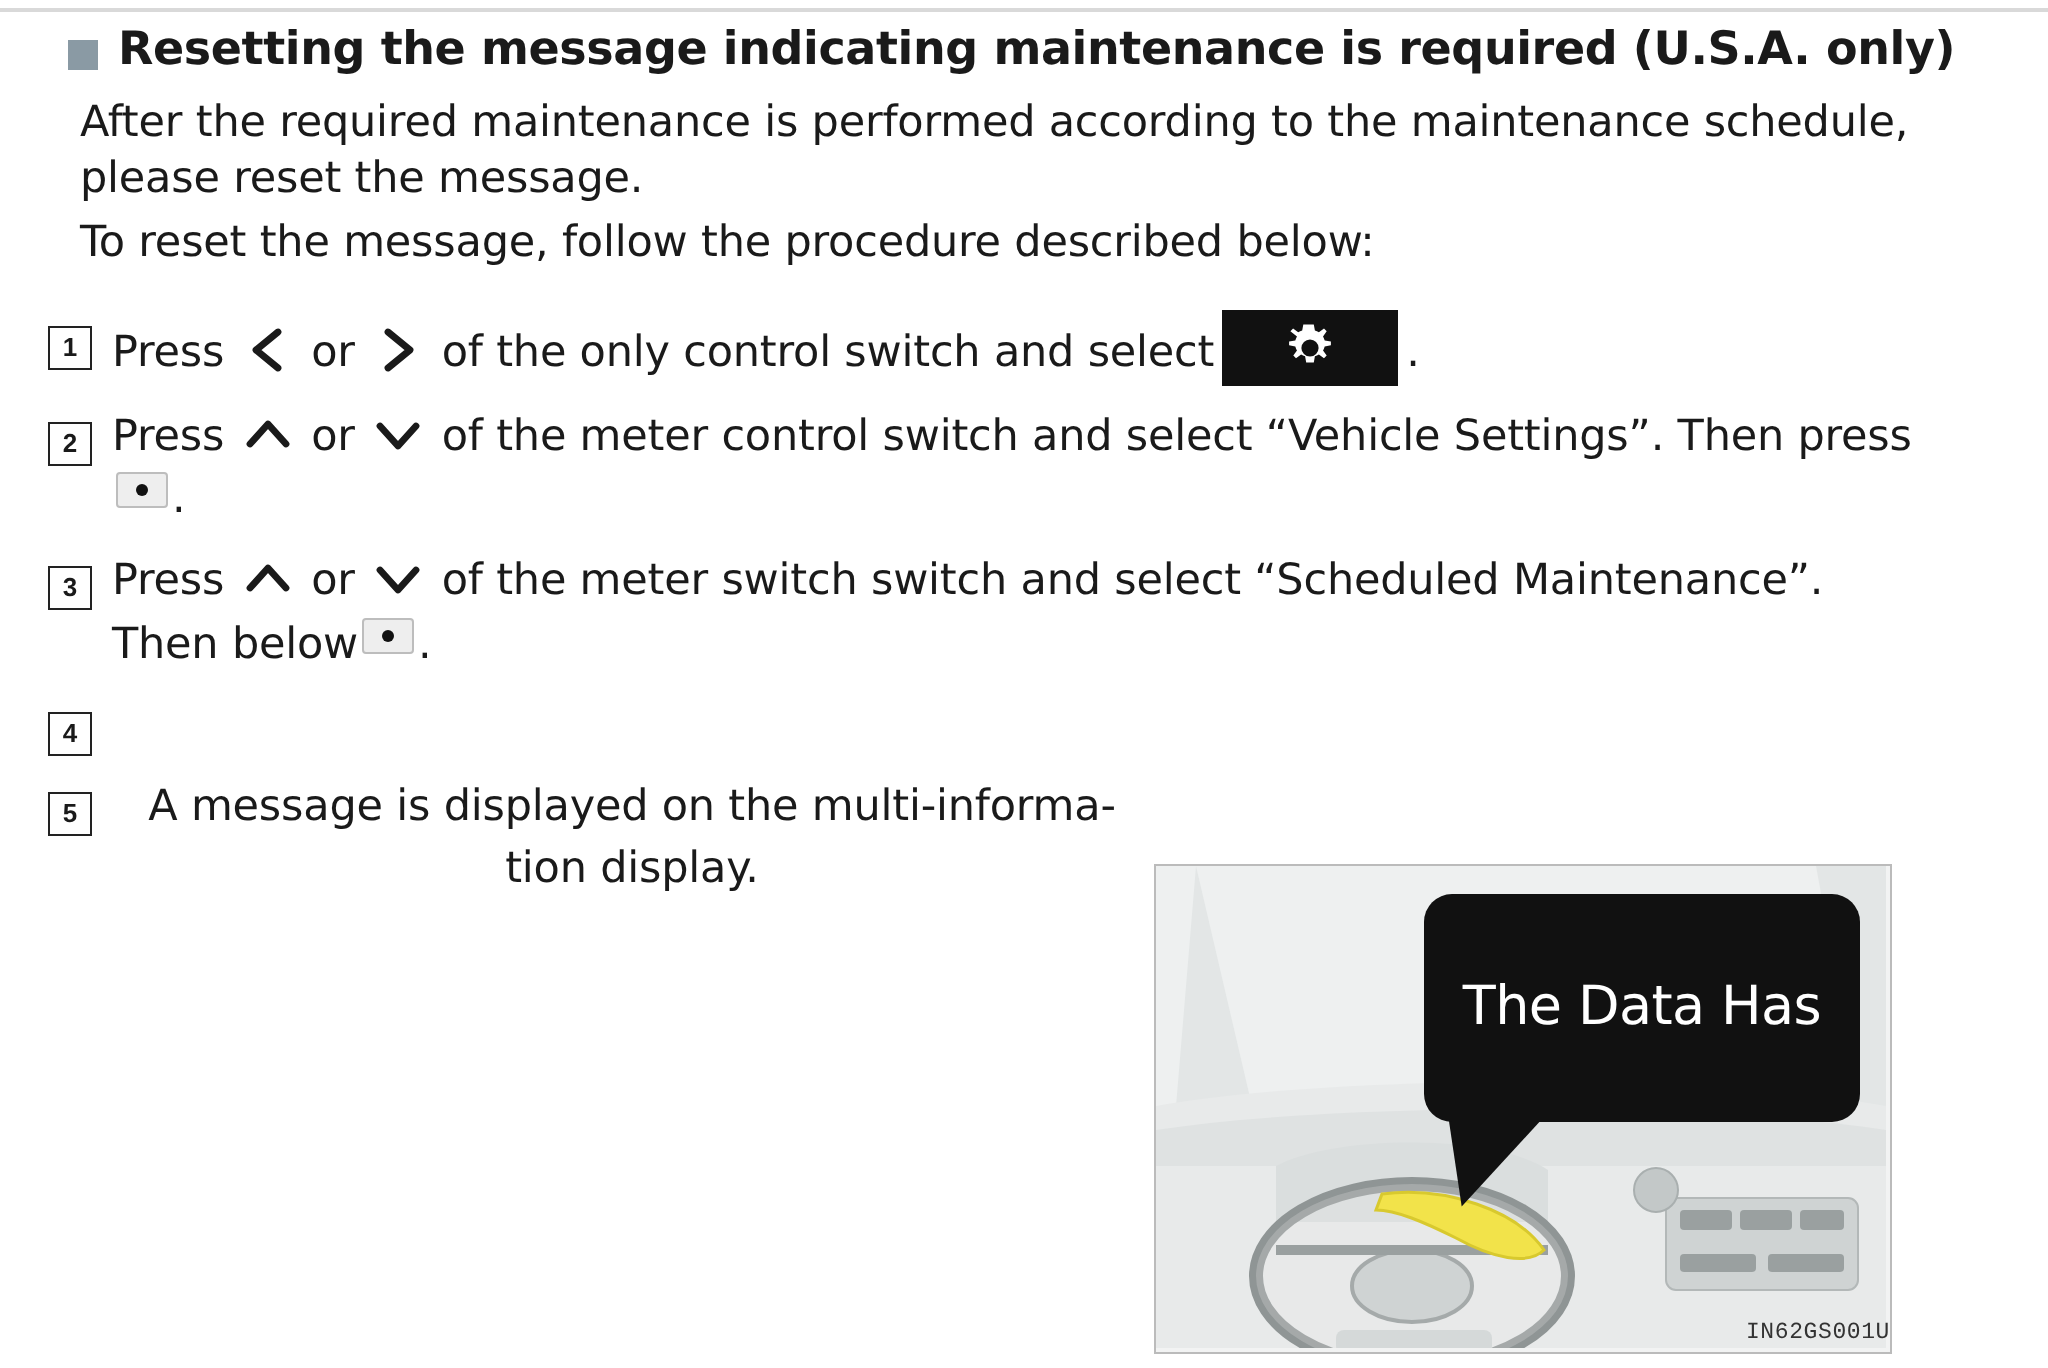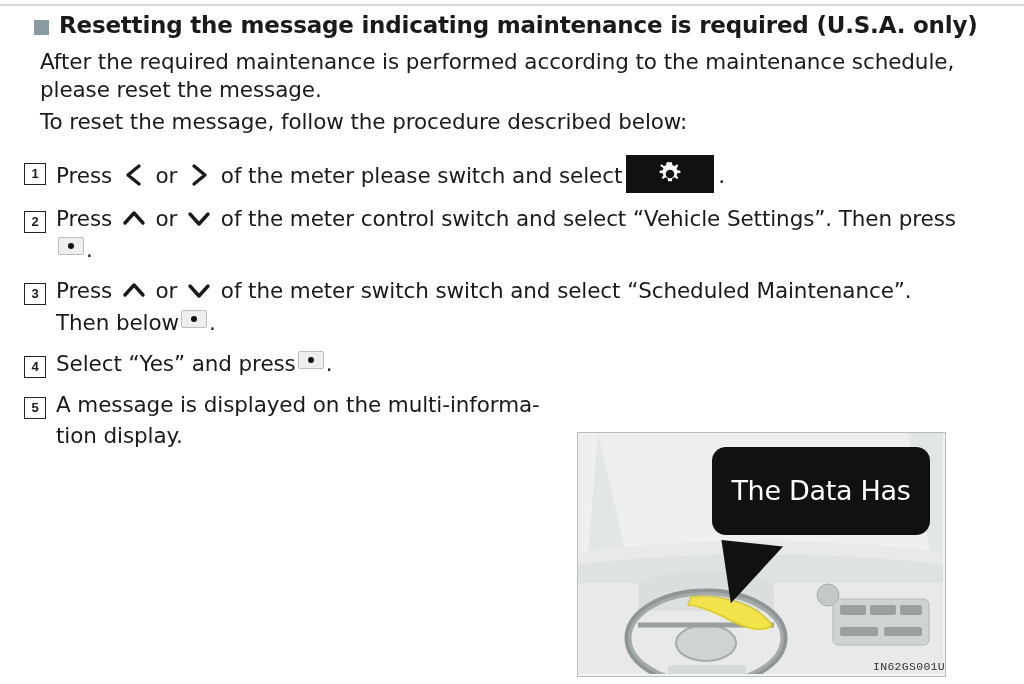--- a/index.html
+++ b/index.html
@@ -168,21 +168,21 @@
     font-family: Liberation Mono, monospace;
     font-size: 11.5px;
     color: #333;
     letter-spacing: 0.3px;
   }
   .callout {
     position: absolute;
     left: 134px;
     top: 14px;
     width: 218px;
-    height: 88px;
+    height: 114px;
     background: #111;
     border-radius: 14px;
     color: #fff;
     display: flex;
     align-items: center;
     justify-content: center;
     text-align: center;
     font-size: 27px;
     line-height: 1.25;
     letter-spacing: -0.3px;
@@ -226,21 +226,21 @@
           <svg width="26" height="24" viewBox="0 0 26 24">
               <path d="M18 3 L7 12 L18 21" fill="none" stroke="#1a1a1a" stroke-width="3.4" stroke-linecap="round" stroke-linejoin="round"></path>
             </svg>
         </span>
         <span>or</span>
         <span class="key">
           <svg width="26" height="24" viewBox="0 0 26 24">
               <path d="M8 3 L19 12 L8 21" fill="none" stroke="#1a1a1a" stroke-width="3.4" stroke-linecap="round" stroke-linejoin="round"></path>
             </svg>
         </span>
-        <span>of the meter please switch and select</span><span class="gear-box">
+        <span>of the only control switch and select</span><span class="gear-box">
           <svg width="30" height="30" viewBox="0 0 30 30">
             <g fill="#ffffff">
               <path d="M15 3.2 l1.9 0 0.55 3.1 a8.6 8.6 0 0 1 2.0 0.84 l2.55-1.84 1.35 1.35 -1.84 2.55 a8.6 8.6 0 0 1 0.84 2.0 l3.1 0.55 0 1.9 -3.1 0.55 a8.6 8.6 0 0 1-0.84 2.0 l1.84 2.55 -1.35 1.35 -2.55-1.84 a8.6 8.6 0 0 1-2.0 0.84 l-0.55 3.1 -1.9 0 -1.9 0 -0.55-3.1 a8.6 8.6 0 0 1-2.0-0.84 l-2.55 1.84 -1.35-1.35 1.84-2.55 a8.6 8.6 0 0 1-0.84-2.0 l-3.1-0.55 0-1.9 3.1-0.55 a8.6 8.6 0 0 1 0.84-2.0 L5.2 6.66 6.55 5.31 9.1 7.15 a8.6 8.6 0 0 1 2.0-0.84 L11.65 3.2 Z"></path>
             </g>
             <circle cx="15" cy="15" r="4.3" fill="#111"></circle>
           </svg>
         </span><span>.</span>
       </div>
     </div>
 
@@ -281,28 +281,25 @@
             </svg>
         </span>
         <span>of the meter switch switch and select “Scheduled Maintenance”.</span>
         <br>
         <span>Then below</span><span class="dot-btn"></span><span>.</span>
       </div>
     </div>
 
     <div class="step step-4">
       <div class="step-num">4</div>
-      <div class="step-body">
-        <span>Select “Yes” and press</span><span class="dot-btn"></span><span>.</span>
-      </div>
     </div>
 
     <div class="step step-5">
       <div class="step-num">5</div>
-      <div class="step-body" style="width:520px;">
+      <div class="step-body" style="width:520px;text-align:center;">
         <span>A message is displayed on the multi-informa-</span><br>
         <span>tion display.</span>
       </div>
     </div>
 
   </div>
 
   <div class="figure">
     <svg width="365" height="241" viewBox="0 0 365 241">
       <rect x="0" y="0" width="365" height="241" fill="#f4f5f5"></rect>

